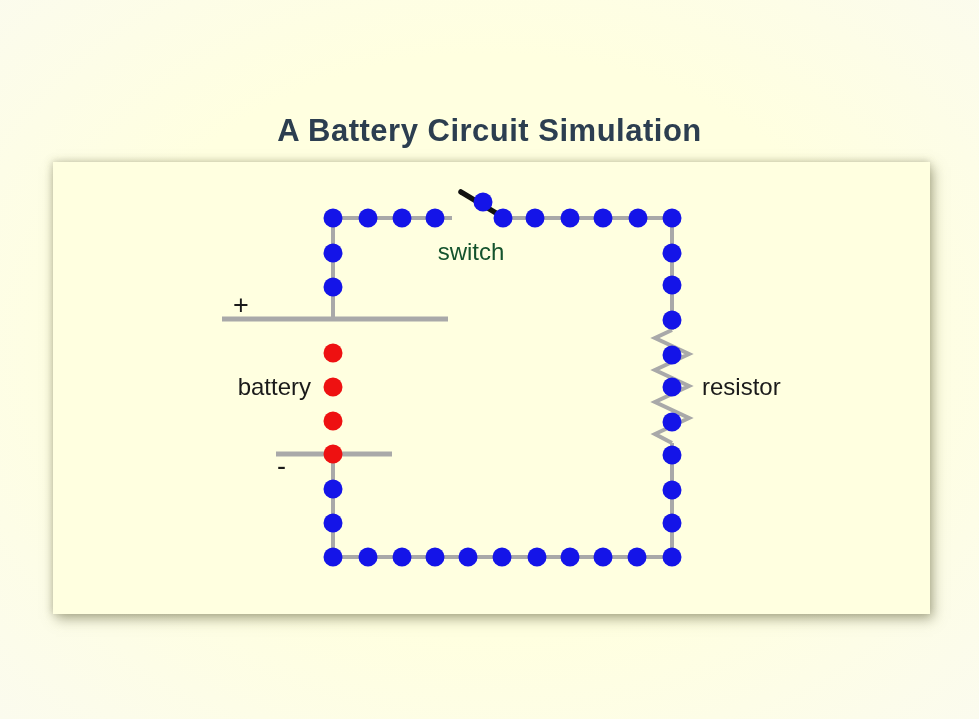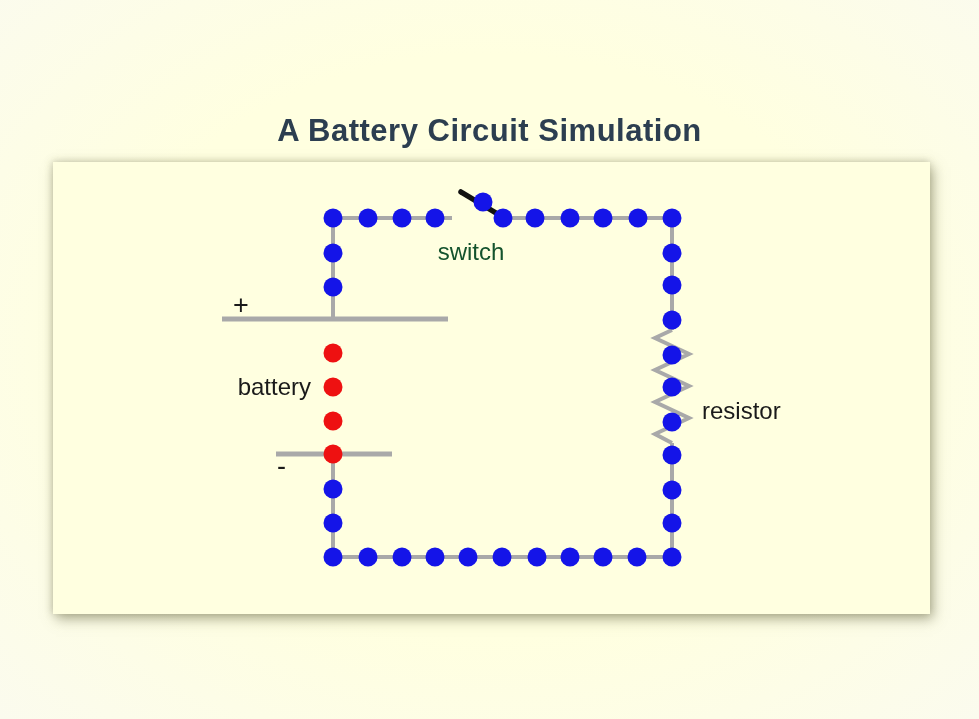--- a/index.html
+++ b/index.html
@@ -18,21 +18,21 @@
     background:#FFFFE0;
     box-shadow:3px 5px 12px rgba(110,110,75,0.55), -1px -1px 7px rgba(140,140,105,0.35);
   }
   .circuit-svg{position:absolute;left:0;top:0;width:979px;height:719px;pointer-events:none;}
   .circ-label{
     position:absolute;color:#1a1a1a;font-size:24px;line-height:1.1;
     white-space:nowrap;
   }
   .lbl-switch{left:471px;top:239px;transform:translateX(-50%);}
   .lbl-battery{left:311px;top:374px;transform:translateX(-100%);}
-  .lbl-resistor{left:702px;top:374px;margin-top:24px;}
+  .lbl-resistor{left:702px;top:374px;}
   .lbl-plus{left:233px;top:291px;font-size:27px;}
   .lbl-minus{left:277px;top:452px;font-size:27px;}
 </style>
 </head>
 <body>
 
 <h1 class="page-title" style="color: rgb(44, 62, 80);">A Battery Circuit Simulation</h1>
 
 <div class="sim-panel"></div>
 

